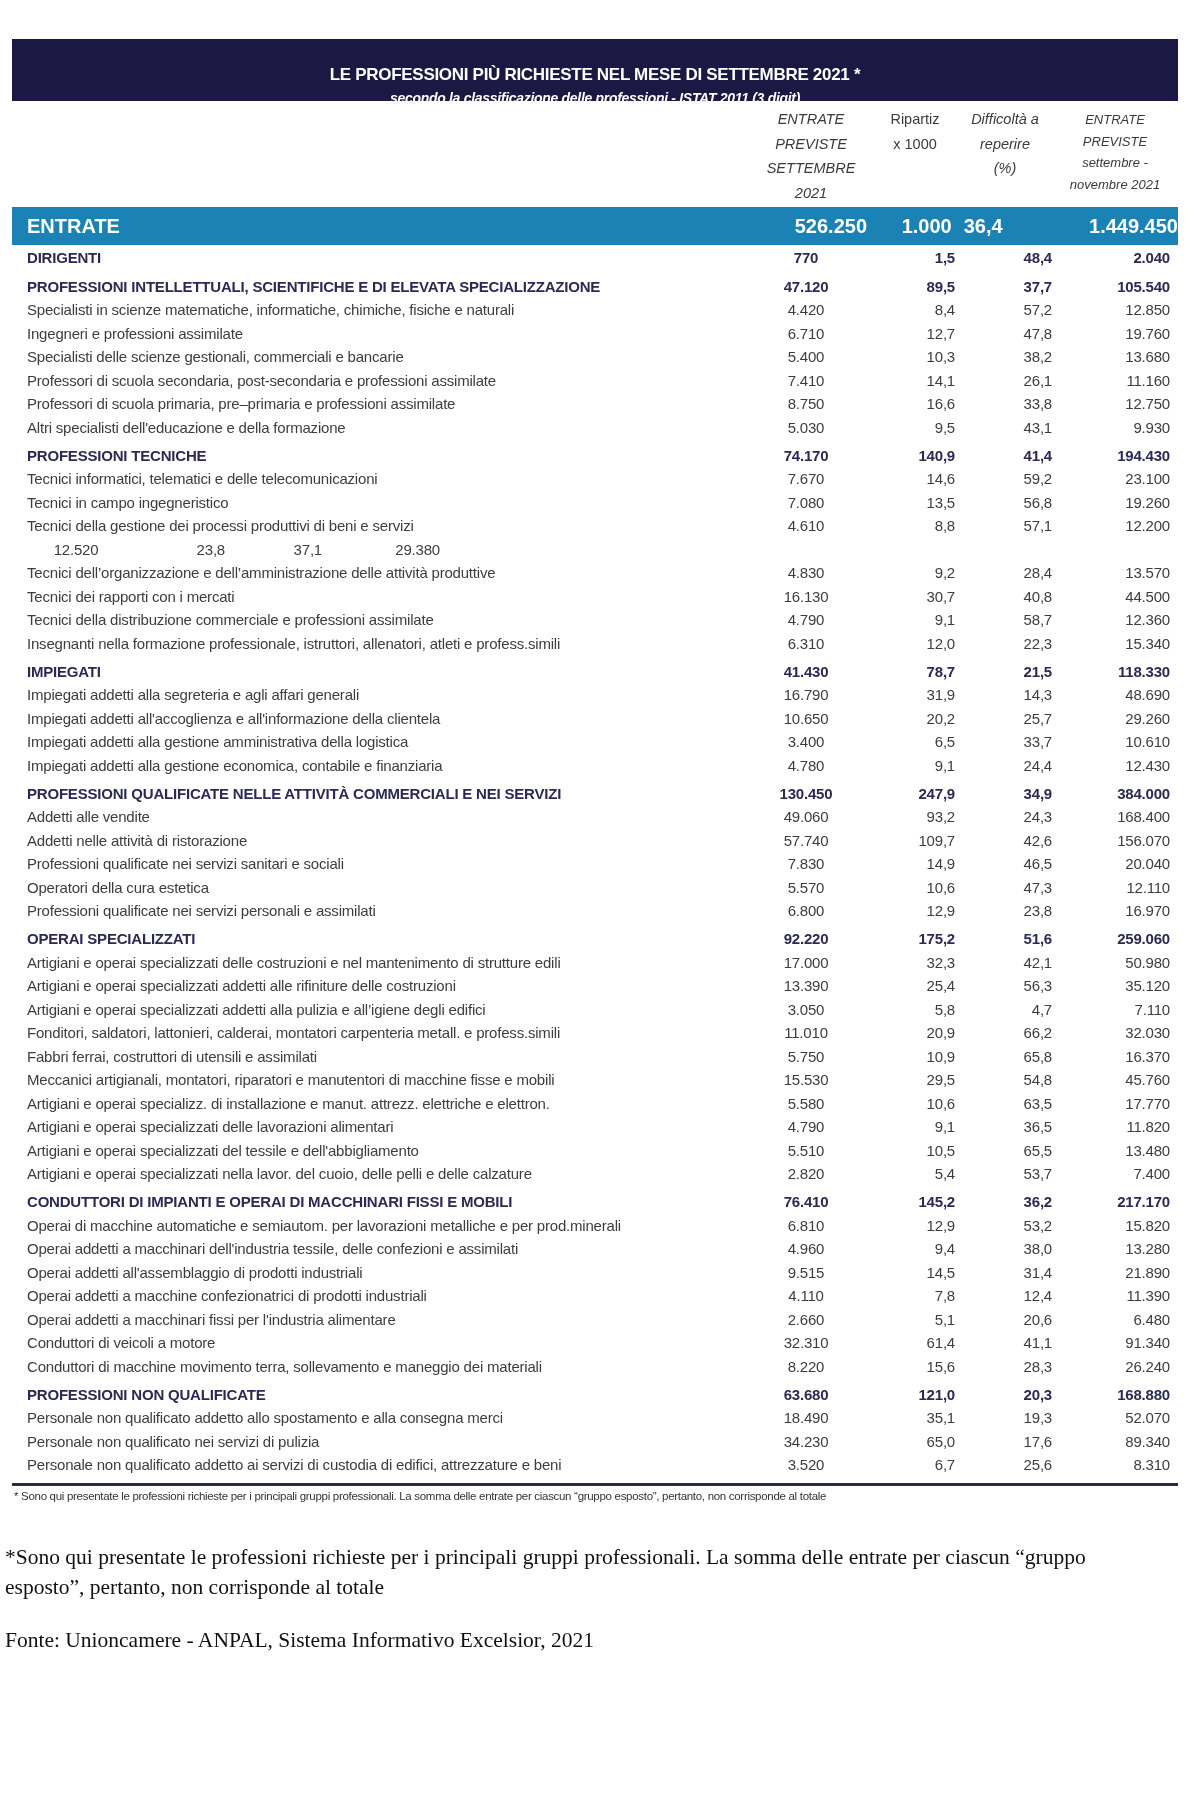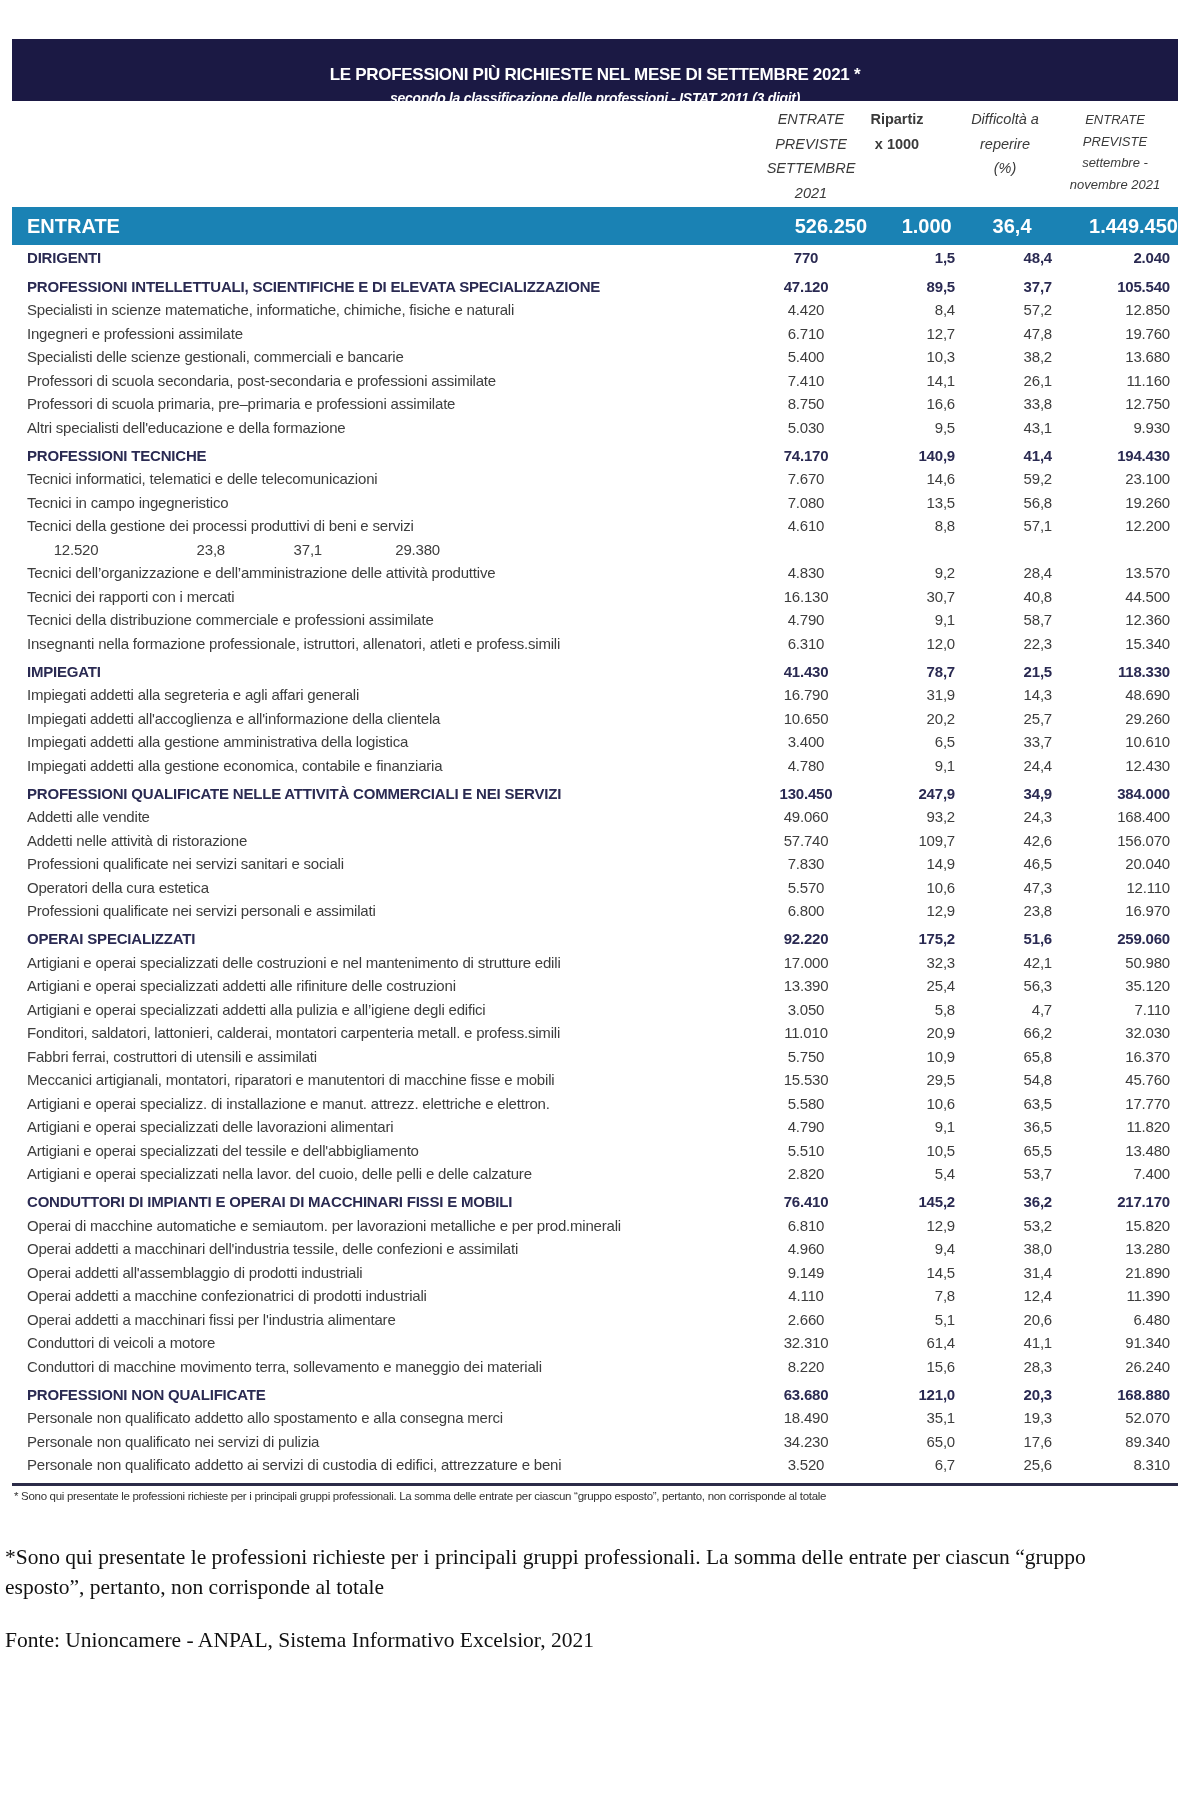--- a/index.html
+++ b/index.html
@@ -17,21 +17,21 @@
   .row.group { height: 28px; padding-top: 4px; box-sizing: border-box; font-weight: bold; color: #2a2a52; }
   .row.group.first { height: 25px; padding-top: 0; }
   .row .label { width: 730px; padding-left: 15px; box-sizing: border-box; white-space: nowrap; overflow: hidden; }
   .row .n1 { width: 128px; text-align: center; }
   .row .n2 { width: 85px; text-align: right; }
   .row .n3 { width: 97px; text-align: right; }
   .row .n4 { width: 118px; text-align: right; }
   .entrate-bar .label { width: 730px; padding-left: 15px; box-sizing: border-box; }
   .entrate-bar .n1 { width: 128px; text-align: right; }
   .entrate-bar .n2 { width: 85px; text-align: right; }
-  .entrate-bar .n3 { width: 97px; text-align: center; margin-left: 12px; }
+  .entrate-bar .n3 { width: 97px; text-align: left; margin-left: 12px; }
   .entrate-bar .n4 { width: 118px; text-align: right; }
   .rule { height: 3px; background: #2b2b48; margin-top: 6px; }
   .note-small { font-size: 11.5px; color: #333333; margin-top: 4px; padding-left: 2px; white-space: nowrap; letter-spacing: -0.3px; }
   .note-serif { position: absolute; left: 5px; top: 1542px; width: 1150px; font-family: "Liberation Serif", serif; font-size: 21.5px; line-height: 30px; color: #111111; }
   .source { position: absolute; left: 5px; top: 1628px; font-family: "Liberation Serif", serif; font-size: 21.5px; color: #111111; }
 </style>
 </head>
 <body>
 
 <div class="sheet">
@@ -40,21 +40,21 @@
     <div class="t2">secondo la classificazione delle professioni - ISTAT 2011 (3 digit)</div>
   </div>
 
   <div class="col-head">
     <div class="ch" style="left:730px;width:138px;">
       <div>ENTRATE</div>
       <div>PREVISTE</div>
       <div>SETTEMBRE</div>
       <div>2021</div>
     </div>
-    <div class="ch plain" style="left:840px;width:90px;font-weight:bold;">
+    <div class="ch plain" style="left:858px;width:90px;">
       <div>Ripartiz</div>
       <div>x 1000</div>
     </div>
     <div class="ch" style="left:943px;width:100px;">
       <div>Difficoltà a</div>
       <div>reperire</div>
       <div>(%)</div>
     </div>
     <div class="ch small" style="left:1040px;width:126px;">
       <div>ENTRATE</div>
@@ -361,21 +361,21 @@
       </div>
       <div class="row">
         <span class="label">Operai addetti a macchinari dell'industria tessile, delle confezioni e assimilati</span>
         <span class="n1">4.960</span>
         <span class="n2">9,4</span>
         <span class="n3">38,0</span>
         <span class="n4">13.280</span>
       </div>
       <div class="row">
         <span class="label">Operai addetti all'assemblaggio di prodotti industriali</span>
-        <span class="n1">9.149</span>
+        <span class="n1">9.515</span>
         <span class="n2">14,5</span>
         <span class="n3">31,4</span>
         <span class="n4">21.890</span>
       </div>
       <div class="row">
         <span class="label">Operai addetti a macchine confezionatrici di prodotti industriali</span>
         <span class="n1">4.110</span>
         <span class="n2">7,8</span>
         <span class="n3">12,4</span>
         <span class="n4">11.390</span>

